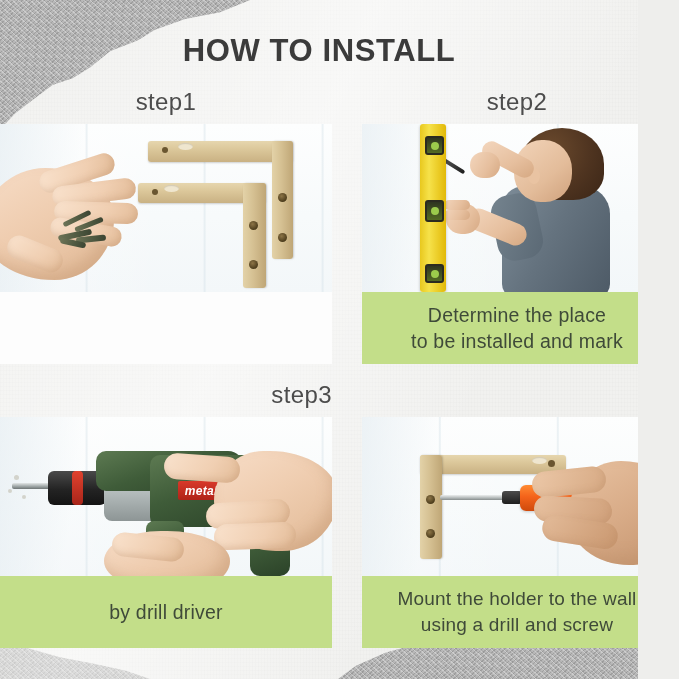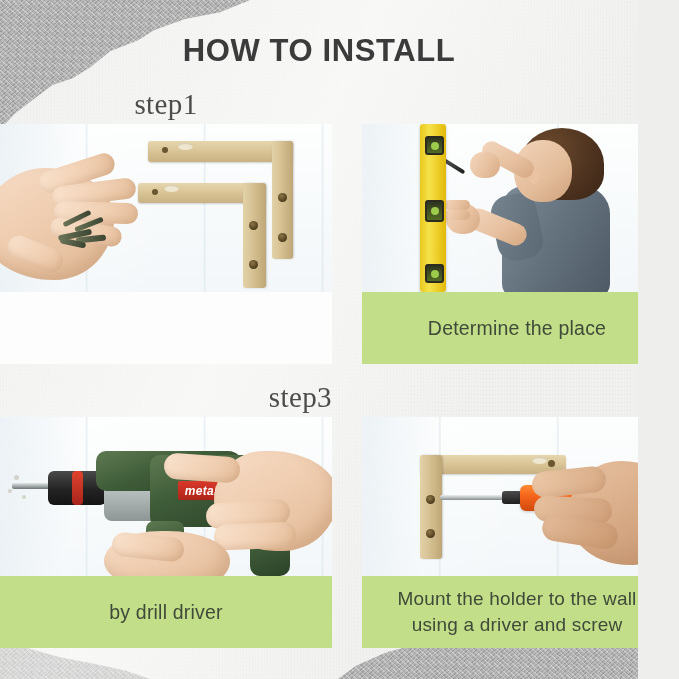--- a/index.html
+++ b/index.html
@@ -34,22 +34,22 @@
     opacity:.45;}
 
   
   #title{
     position:absolute;left:0;right:0;top:33px;text-align:center;
     font-size:31px;font-weight:bold;letter-spacing:.6px;color:#3b3b3b;
     font-family:"Liberation Sans", sans-serif;
   }
   
   .steplabel{
-    position:absolute;font-size:29px;color:#4c4c4c;letter-spacing:.4px;
-    font-family:Liberation Serif, serif;white-space:nowrap;
+    position:absolute;font-size:24px;color:#4c4c4c;letter-spacing:.4px;
+    font-family:Liberation Sans, sans-serif;white-space:nowrap;
   }
   .card{position:absolute;overflow:hidden;background:#fdfdfd;}
   .photo{position:absolute;left:0;right:0;top:0;overflow:hidden;}
   .caption{
     position:absolute;left:0;right:0;bottom:0;
     background:#c3de89;color:#3f4a39;
     display:flex;flex-direction:column;align-items:center;justify-content:center;
     font-size:19.5px;line-height:1.35;text-align:center;letter-spacing:.2px;
     font-family:"Liberation Sans", sans-serif;
   }
@@ -189,20 +189,21 @@
         <div class="screw" style="left:62px;top:92px;width:30px;height:5px;transform:rotate(-26deg);"></div>
         <div class="screw" style="left:74px;top:98px;width:30px;height:5px;transform:rotate(-22deg);"></div>
         <div class="screw" style="left:58px;top:108px;width:34px;height:6px;transform:rotate(-12deg);"></div>
         <div class="screw" style="left:76px;top:112px;width:30px;height:6px;transform:rotate(-6deg);"></div>
         <div class="screw" style="left:60px;top:116px;width:26px;height:6px;transform:rotate(12deg);"></div>
       </div>
     </div>
 
   </div>
 
+  <div class="steplabel" style="left:362px;width:310px;text-align:center;top:88px;">step2</div>
 
   <div class="card" style="left:362px;top:124px;width:310px;height:240px;">
     <div class="photo" style="height:168px;">
       <div class="wall"></div>
 
       <div>
         <div class="torso" style="left:140px;top:62px;width:108px;height:112px;"></div>
         <div class="sleeve" style="left:132px;top:70px;width:46px;height:66px;transform:rotate(-12deg);"></div>
         <div class="hair" style="left:158px;top:4px;width:84px;height:72px;"></div>
         <div class="head" style="left:152px;top:16px;width:58px;height:62px;"></div>
@@ -220,20 +221,21 @@
 
       <div class="level" style="left:58px;top:0;width:26px;height:168px;">
         <div class="vial" style="left:5px;top:12px;width:15px;height:15px;"></div>
         <div class="vial" style="left:5px;top:76px;width:15px;height:18px;"></div>
         <div class="vial" style="left:5px;top:140px;width:15px;height:15px;"></div>
       </div>
     </div>
 
     <div class="caption" style="height:72px;">
       <span>Determine the place</span>
+      <span>to be installed and mark</span>
     </div>
   </div>
 
   <div class="steplabel" style="left:0;width:332px;text-align:right;top:381px;">step3</div>
 
   <div class="card" style="left:0;top:417px;width:332px;height:231px;">
     <div class="photo" style="height:159px;">
       <div class="wall"></div>
 
       <div>
@@ -296,17 +298,17 @@
              background:linear-gradient(120deg,#ecc8a8,#d6a983);"></div>
         <div class="finger" style="left:172px;top:80px;width:78px;height:26px;transform:rotate(3deg);
              background:linear-gradient(120deg,#e8c2a1,#cf9f79);"></div>
         <div class="finger" style="left:180px;top:102px;width:76px;height:26px;transform:rotate(9deg);
              background:linear-gradient(120deg,#e3bb99,#c9976f);"></div>
       </div>
     </div>
 
     <div class="caption" style="height:72px;font-size:19px;">
       <span>Mount the holder to the wall</span>
-      <span>using a driver and screw</span>
+      <span>using a drill and screw</span>
     </div>
   </div>
 
 </div>
 
 </body></html>

